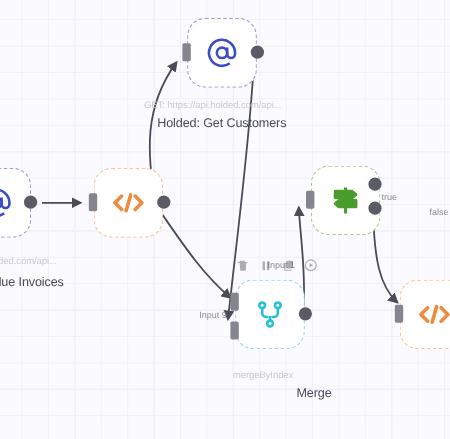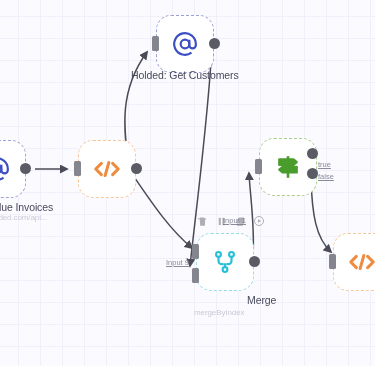--- a/index.html
+++ b/index.html
@@ -55,20 +55,21 @@
   .node.merge{ border-color: #97dbe4; }
 
   .node-label {
     position: absolute;
     text-align: center;
     font-size: 10.5px;
     color: #484a5c;
     white-space: nowrap;
     z-index: 5;
     letter-spacing: -0.1px;
+    margin-top: 28px;
   }
   .node-sub {
     position: absolute;
     text-align: center;
     font-size: 8px;
     color: #c9cad6;
     white-space: nowrap;
     z-index: 5;
     letter-spacing: -0.1px;
   }
@@ -90,21 +91,20 @@
     background: #85858f;
     z-index: 6;
   }
 
   .port-label {
     position: absolute;
     font-size: 7.5px;
     color: #8b8c99;
     white-space: nowrap;
     z-index: 6;
-    text-decoration: underline;
   }
 
   
   .node-toolbar {
     position: absolute;
     display: flex;
     align-items: center;
     gap: 7px;
     z-index: 8;
   }
@@ -172,35 +172,36 @@
     <span>
       <svg width="26" height="26" viewBox="0 0 24 24" fill="none" stroke="#3c4ec4" stroke-width="2">
         <circle cx="12" cy="12" r="4"></circle>
         <path d="M16 8v5a3 3 0 0 0 6 0v-1a10 10 0 1 0-4 8"></path>
       </svg>
     </span>
   </div>
   <div class="in-stub" style="left:152px; top:36px;"></div>
   <div class="out-dot" style="left:209px; top:38px;"></div>
   <div class="node-label" style="left:131px; top:69px;">Holded: Get Customers</div>
+  <div class="node-sub" style="left:120px; top:83px;">GET: https://api.holded.com/api...</div>
 
   <div class="node if" style="left:259px; top:138px;">
     <span>
       <svg width="26" height="26" viewBox="0 0 24 24" fill="none" stroke="#4a9c2d" stroke-width="2.2" stroke-linejoin="round">
         <line x1="12" y1="2" x2="12" y2="22" stroke-width="2.4"></line>
         <path d="M4 5 h13 l3 2.5 -3 2.5 H4 z" fill="#4a9c2d" stroke="#4a9c2d"></path>
         <path d="M20 12 H7 l-3 2.5 3 2.5 h13 z" fill="#4a9c2d" stroke="#4a9c2d"></path>
       </svg>
     </span>
   </div>
   <div class="in-stub" style="left:255px; top:159px;"></div>
   <div class="out-dot" style="left:307px; top:148px;"></div>
   <div class="out-dot" style="left:307px; top:168px;"></div>
   <div class="port-label" style="left:318px; top:160px;">true</div>
-  <div class="port-label" style="left:318px; top:172px;">false</div>
+  <div class="port-label" style="left:318px; top:172px;padding-left:40px;">false</div>
 
   <div class="node-toolbar" style="left:196px; top:215px;">
     <span class="tb-btn">
       <svg width="11" height="11" viewBox="0 0 24 24" fill="#6f7079">
         <path d="M6 7h12l-1 14H7L6 7zm3-4h6l1 2h4v2H2V5h4l1-2z"></path>
       </svg>
     </span>
     <span class="tb-btn">
       <svg width="11" height="11" viewBox="0 0 24 24" fill="#6f7079">
         <rect x="6" y="4" width="4.5" height="16"></rect>

